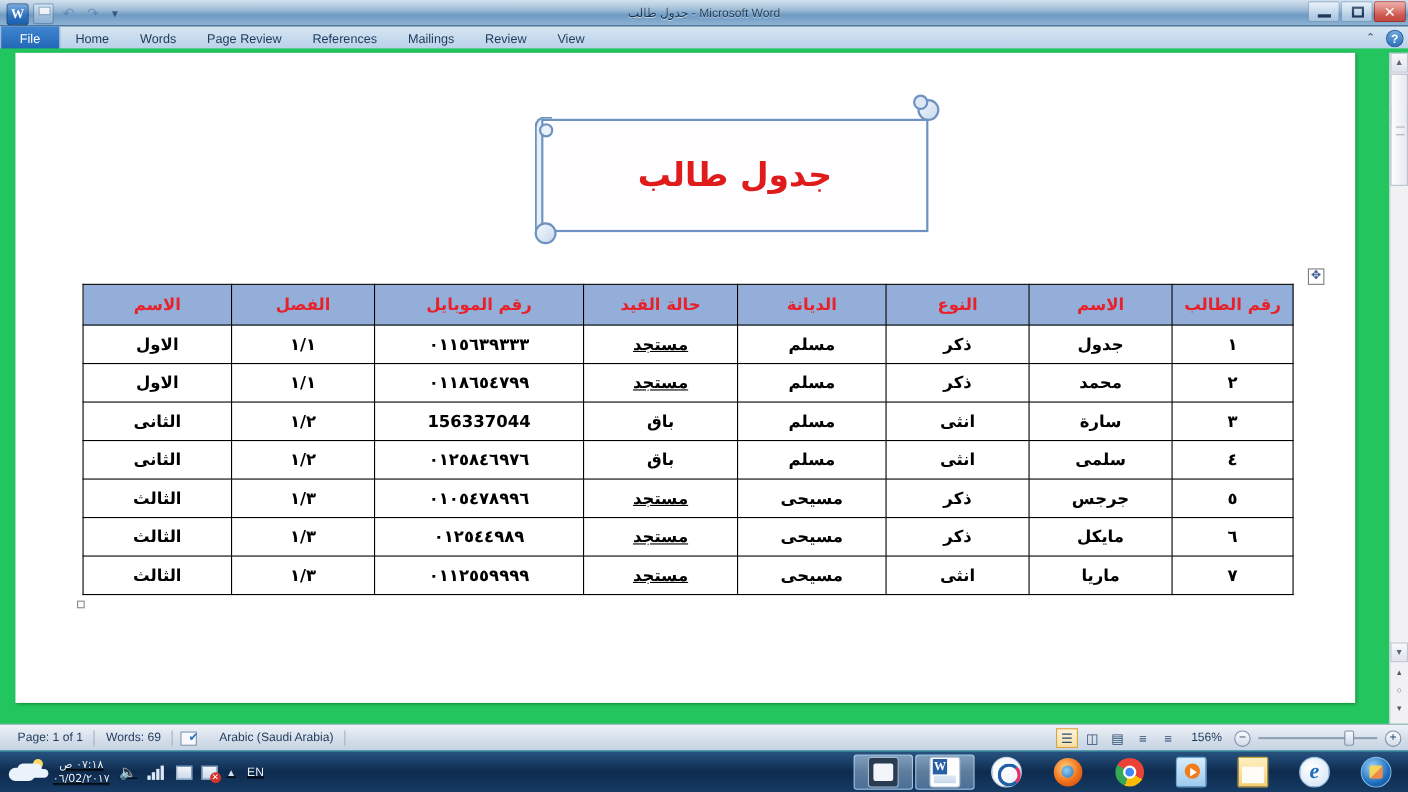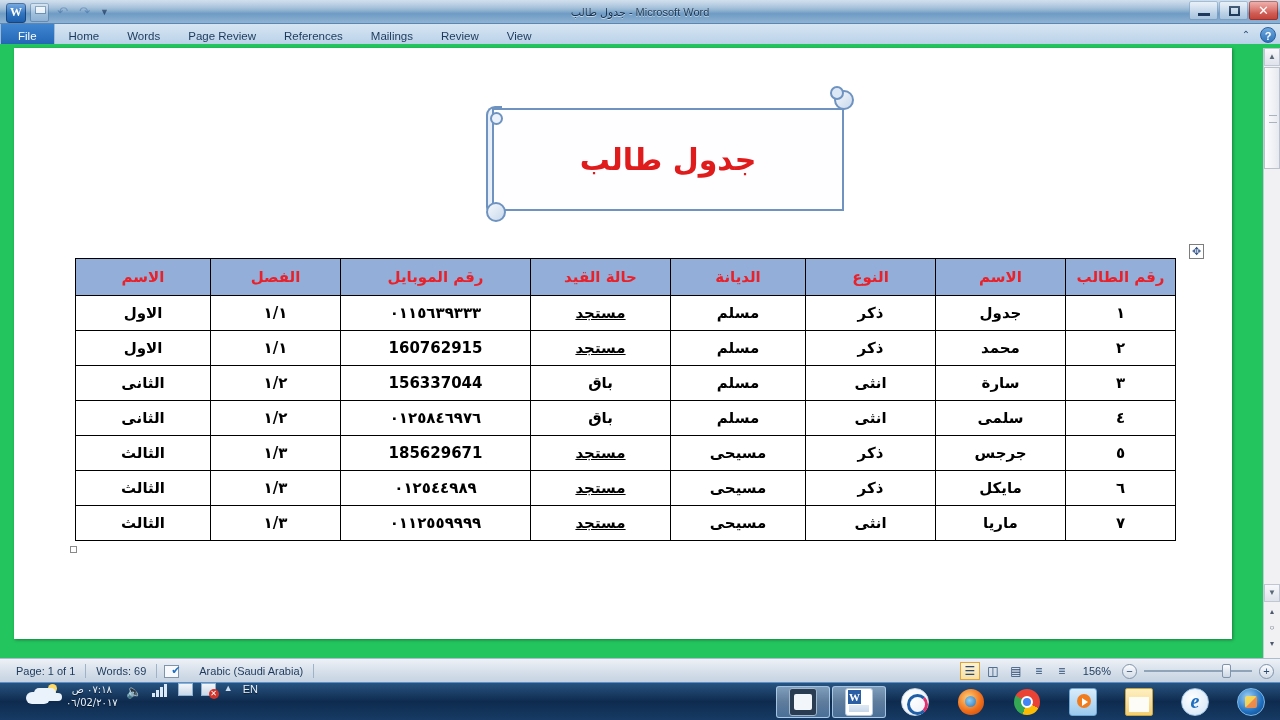--- a/index.html
+++ b/index.html
@@ -249,21 +249,21 @@
     background:linear-gradient(to bottom,#fbfcfe,#d3dce7);
     color:#2a4a72;font-size:11px;text-align:center;line-height:13px;box-sizing:border-box;
   }
 
   
   .taskbar{
     position:absolute;left:0;top:682px;width:1280px;height:38px;
     background:linear-gradient(to bottom,rgba(40,80,130,.97),rgba(14,40,78,.98) 50%,rgba(22,56,100,.98));
     border-top:1px solid #5c90c8;box-sizing:border-box;
   }
-  .tray{position:absolute;left:24px;top:0;height:38px;display:flex;align-items:flex-start;gap:8px;}
+  .tray{position:absolute;left:6px;top:0;height:38px;display:flex;align-items:center;gap:8px;text-decoration:underline;}
   .weather{width:34px;height:26px;position:relative;}
   .cloud{
     position:absolute;left:2px;top:9px;width:24px;height:12px;border-radius:7px;
     background:#eaf3fb;box-shadow:7px -5px 0 -1px #eaf3fb, 14px -1px 0 -2px #eaf3fb;
   }
   .sun{position:absolute;right:1px;top:1px;width:9px;height:9px;border-radius:50%;background:#ffd966;}
   .clockbox{
     color:#e9f2fb;font-size:10px;line-height:13px;text-align:center;direction:rtl;
     font-family:"DejaVu Sans","Liberation Sans",sans-serif;text-shadow:0 1px 1px rgba(0,0,0,.6);
   }
@@ -414,21 +414,21 @@
               <td>٠١١٥٦٣٩٣٣٣</td>
               <td>١/١</td>
               <td>الاول</td>
             </tr>
             <tr>
               <td>٢</td>
               <td>محمد</td>
               <td>ذكر</td>
               <td>مسلم</td>
               <td class="u">مستجد</td>
-              <td>160762915</td>
+              <td>٠١١٨٦٥٤٧٩٩</td>
               <td>١/١</td>
               <td>الاول</td>
             </tr>
             <tr>
               <td>٣</td>
               <td>سارة</td>
               <td>انثى</td>
               <td>مسلم</td>
               <td>باق</td>
               <td>156337044</td>
@@ -444,21 +444,21 @@
               <td>٠١٢٥٨٤٦٩٧٦</td>
               <td>١/٢</td>
               <td>الثانى</td>
             </tr>
             <tr>
               <td>٥</td>
               <td>جرجس</td>
               <td>ذكر</td>
               <td>مسيحى</td>
               <td class="u">مستجد</td>
-              <td>185629671</td>
+              <td>٠١٠٥٤٧٨٩٩٦</td>
               <td>١/٣</td>
               <td>الثالث</td>
             </tr>
             <tr>
               <td>٦</td>
               <td>مايكل</td>
               <td>ذكر</td>
               <td>مسيحى</td>
               <td class="u">مستجد</td>
               <td>٠١٢٥٤٤٩٨٩</td>

